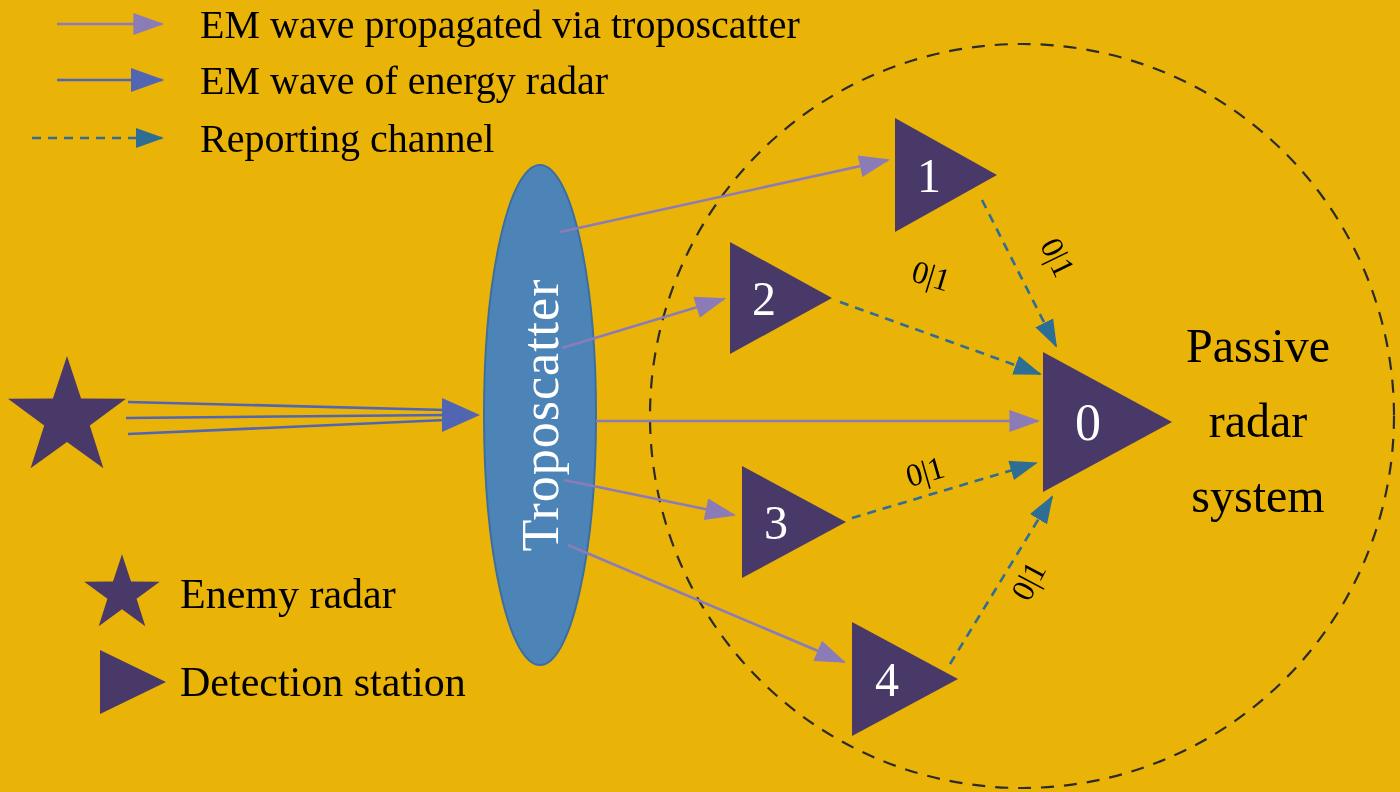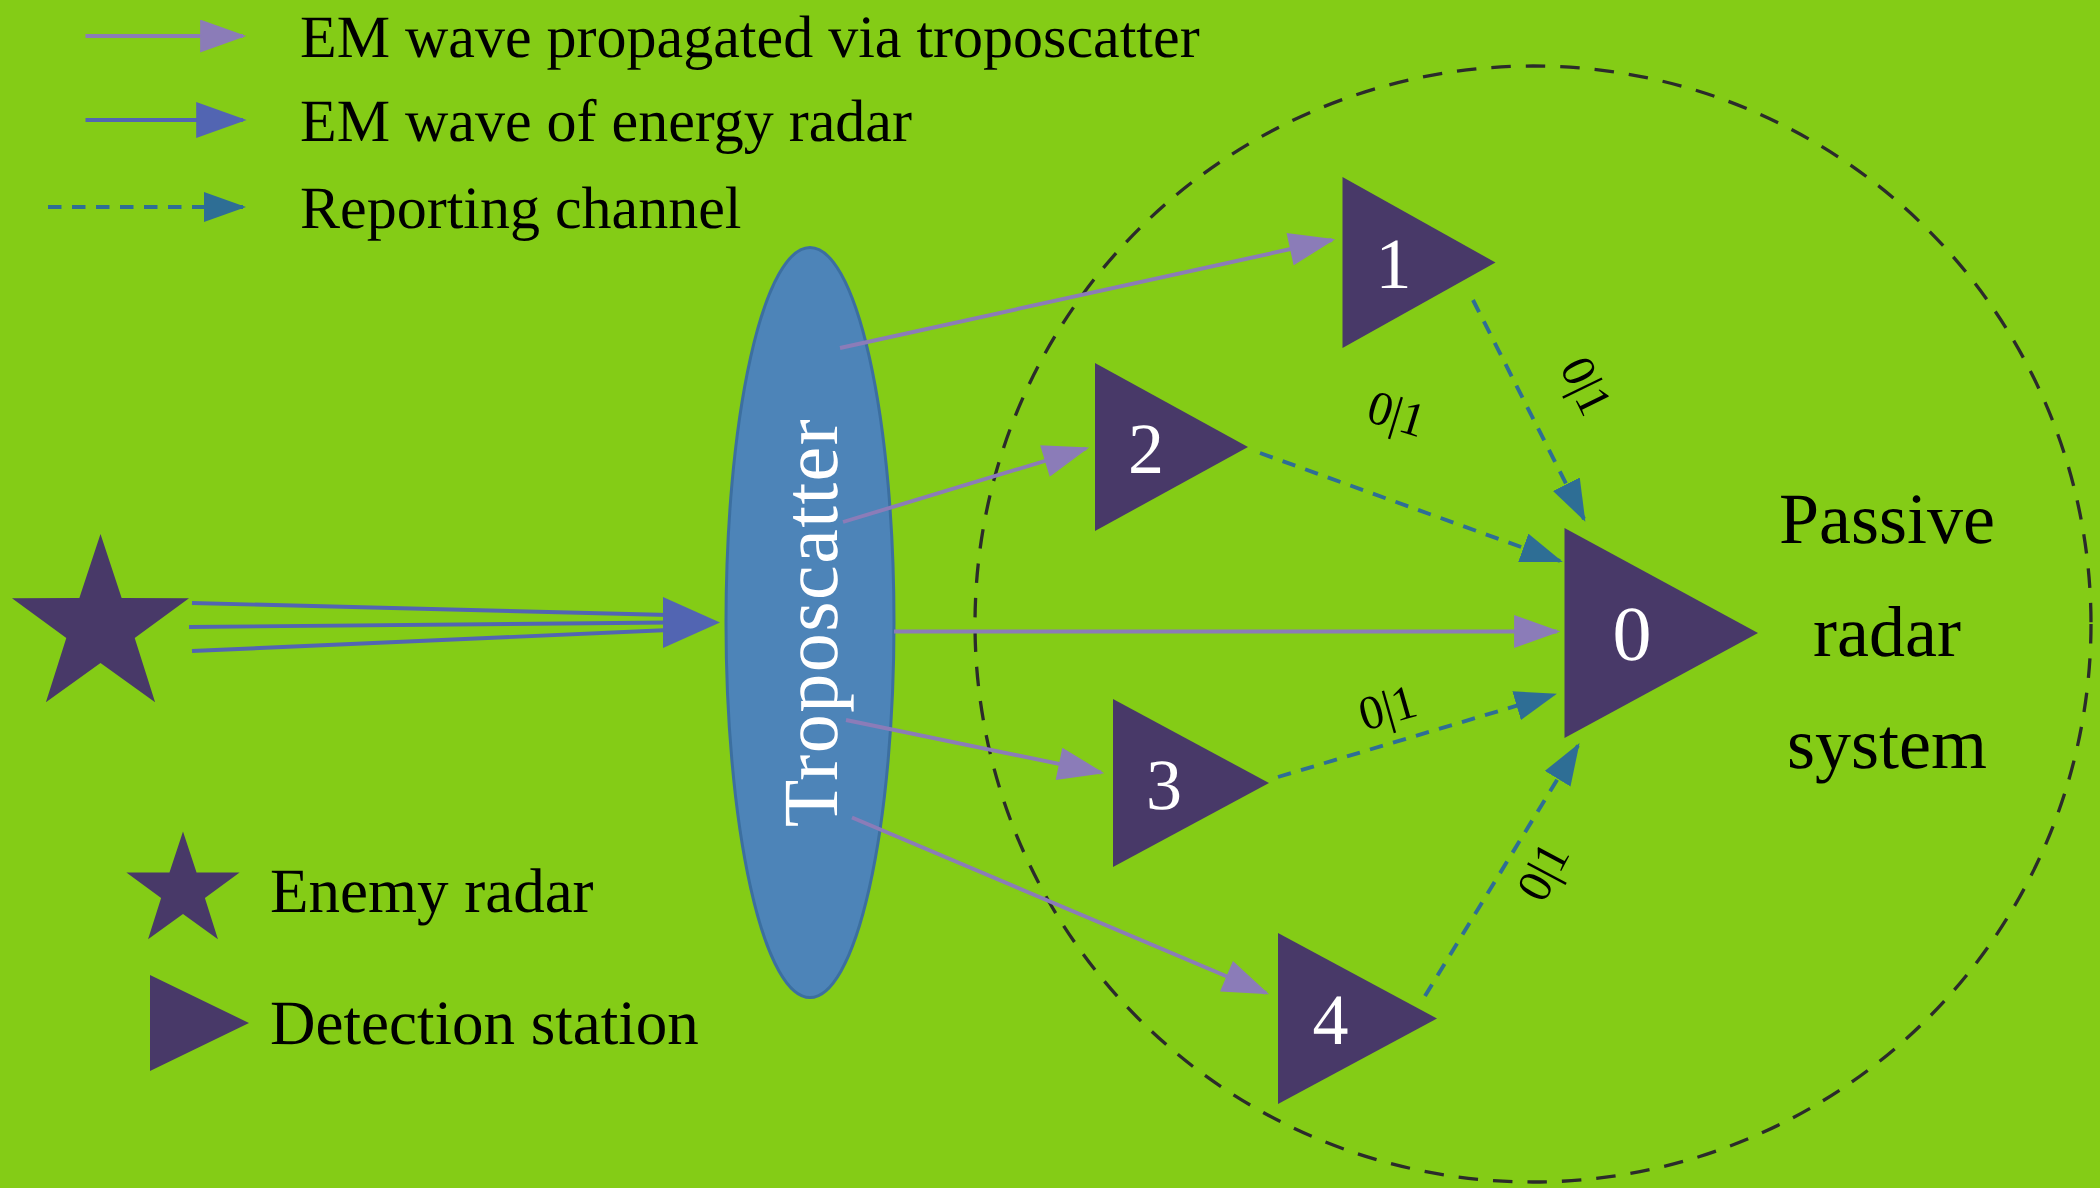--- a/index.html
+++ b/index.html
@@ -1,16 +1,16 @@
 <!DOCTYPE html>
 <html><head>
 <meta charset="utf-8">
 <style>
   html,body{margin:0;padding:0;background:#ffffff;}
-  .stage{position:relative;width:1400px;height:792px;overflow:hidden;background:#84cc16;}
+  .stage{position:relative;width:1400px;height:792px;overflow:hidden;background:#eab308;}
   svg{position:absolute;top:0;left:0;}
   text{font-family:"Liberation Serif","DejaVu Serif",serif;fill:#000000;}
   .t-legend{font-size:40px;}
   .t-symbol{font-size:42px;}
   .t-passive{font-size:48px;}
   .t-station{font-size:48px;fill:#ffffff;}
   .t-station0{font-size:52px;fill:#ffffff;}
   .t-tropo{font-size:52px;fill:#ffffff;letter-spacing:1px;}
   .t-report{font-size:32px;}
   .ln-purple{stroke:#8b7cb8;stroke-width:2.6;fill:none;}

